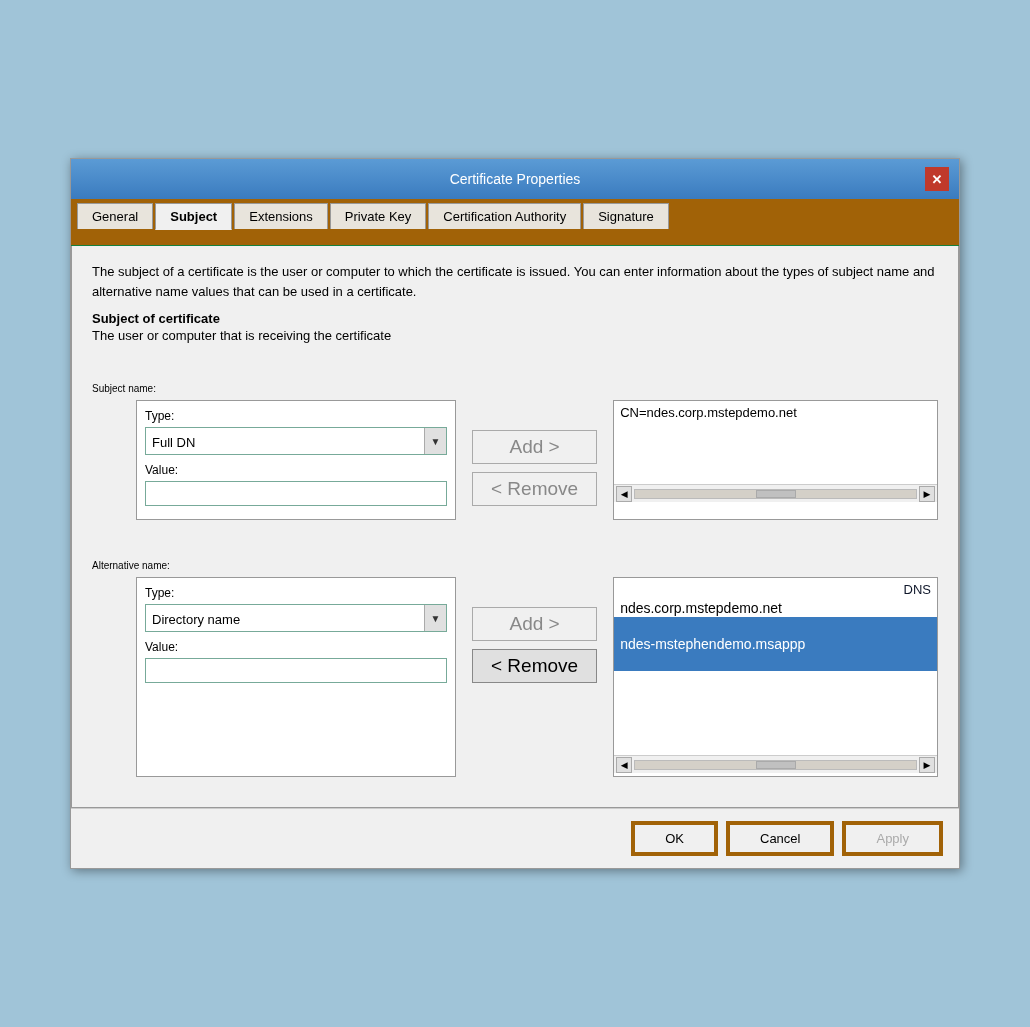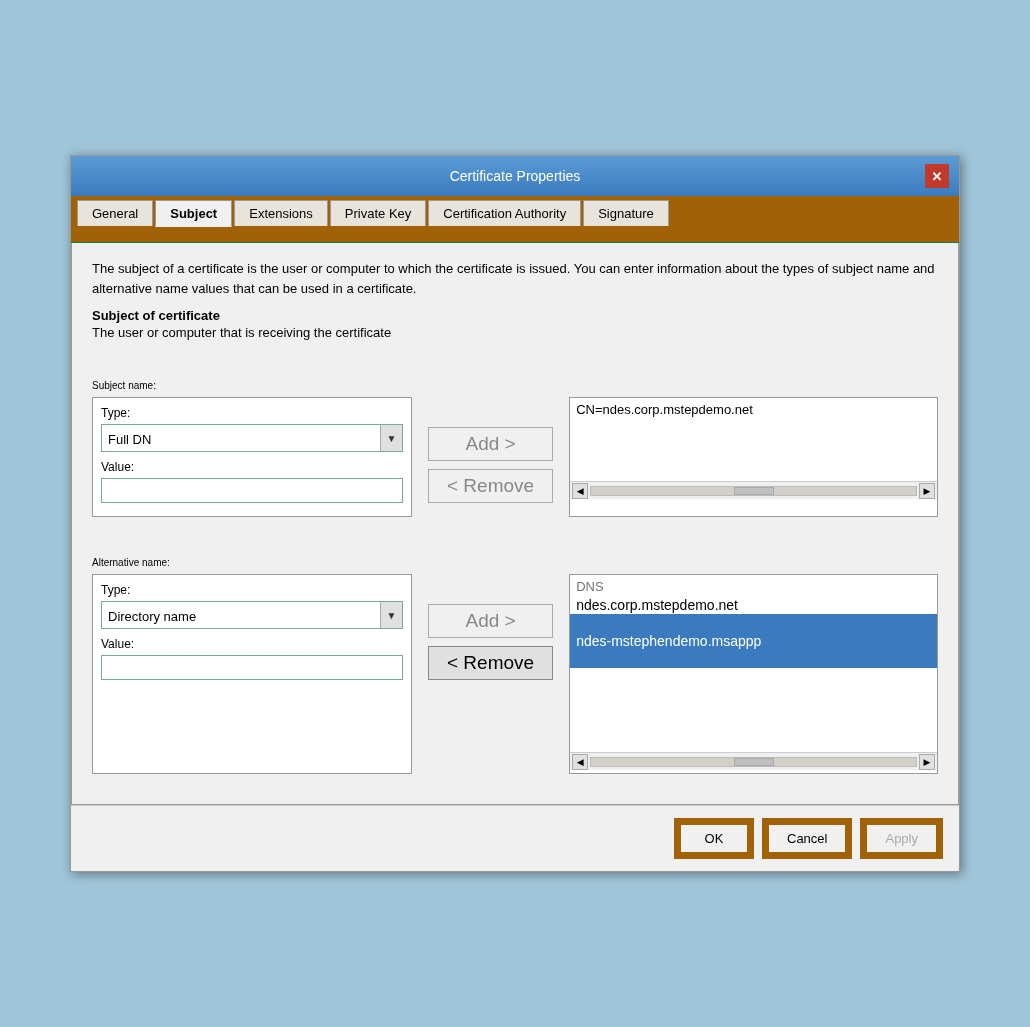--- a/index.html
+++ b/index.html
@@ -103,20 +103,21 @@
       gap: 16px;
       align-items: flex-start;
       margin-bottom: 14px;
     }
     .left-panel {
       border: 1px solid #999;
       background: white;
       padding: 8px;
       width: 320px;
       min-height: 120px;
+      margin-left: 44px;
     }
     .field-label {
       font-size: 12px;
       color: #000;
       margin-bottom: 4px;
     }
     .dropdown-wrap {
       display: flex;
       align-items: flex-end;
       border: 1px solid #7a9;
@@ -222,23 +223,24 @@
       width: 40px;
       height: 8px;
       background: #c0c0c0;
       border: 1px solid #aaa;
     }
     .alt-name-list {
       padding: 4px 6px;
       font-size: 13px;
     }
     .dns-label {
-      color: #737373;
+      color: #0f172a;
       font-size: 13px;
       margin-bottom: 2px;
+      text-align: right;
     }
     .dns-item {
       padding: 1px 0;
       font-size: 14px;
     }
     .dns-item.selected {
       background: #3a7bbf;
       color: white;
       padding: 19px 4px;
       margin: 0 -6px;
@@ -246,22 +248,22 @@
     }
     .bottom-buttons {
       display: flex;
       justify-content: flex-end;
       gap: 8px;
       padding: 12px 16px;
       background: #f0f0f0;
       border-top: 1px solid #ccc;
     }
     .bottom-btn {
-      padding: 6px 18px;
-      border: 7px solid #a16207;
+      padding: 6px 30px;
+      border: 4px solid #a16207;
       background: #f0f0f0;
       cursor: pointer;
       font-size: 13px;
       min-width: 80px;
     }
     .bottom-btn.disabled {
       color: #aaa;
       cursor: default;
     }
     .alt-panel-inner {

